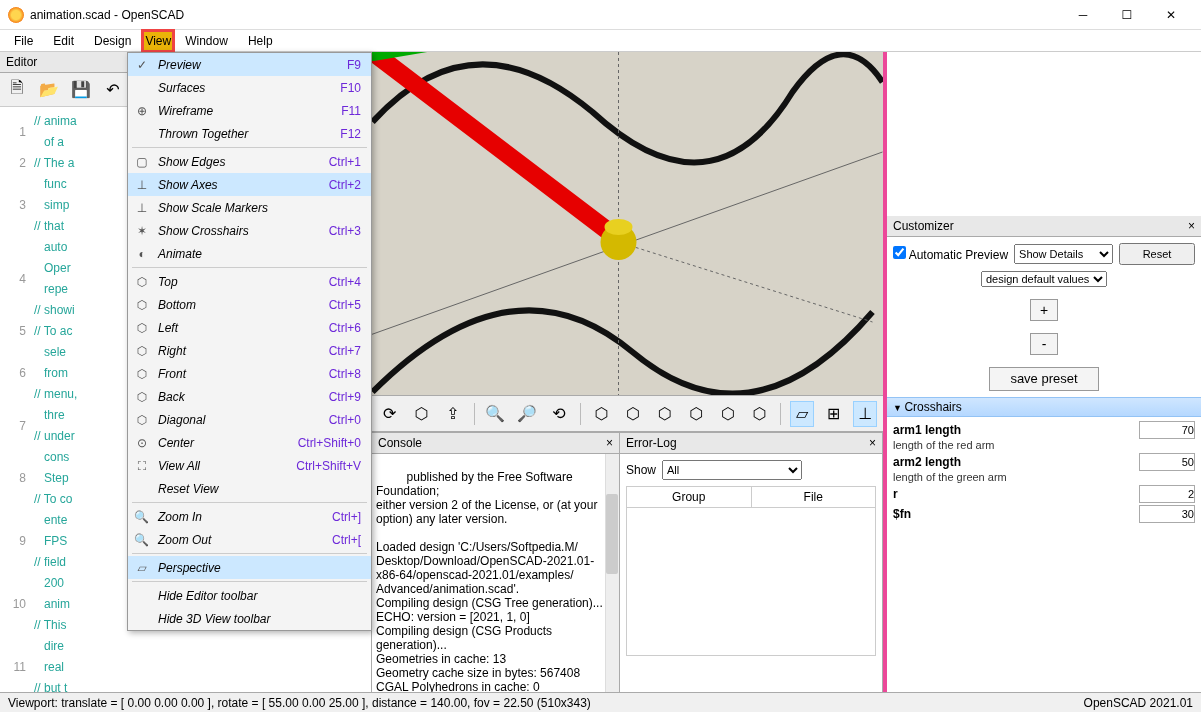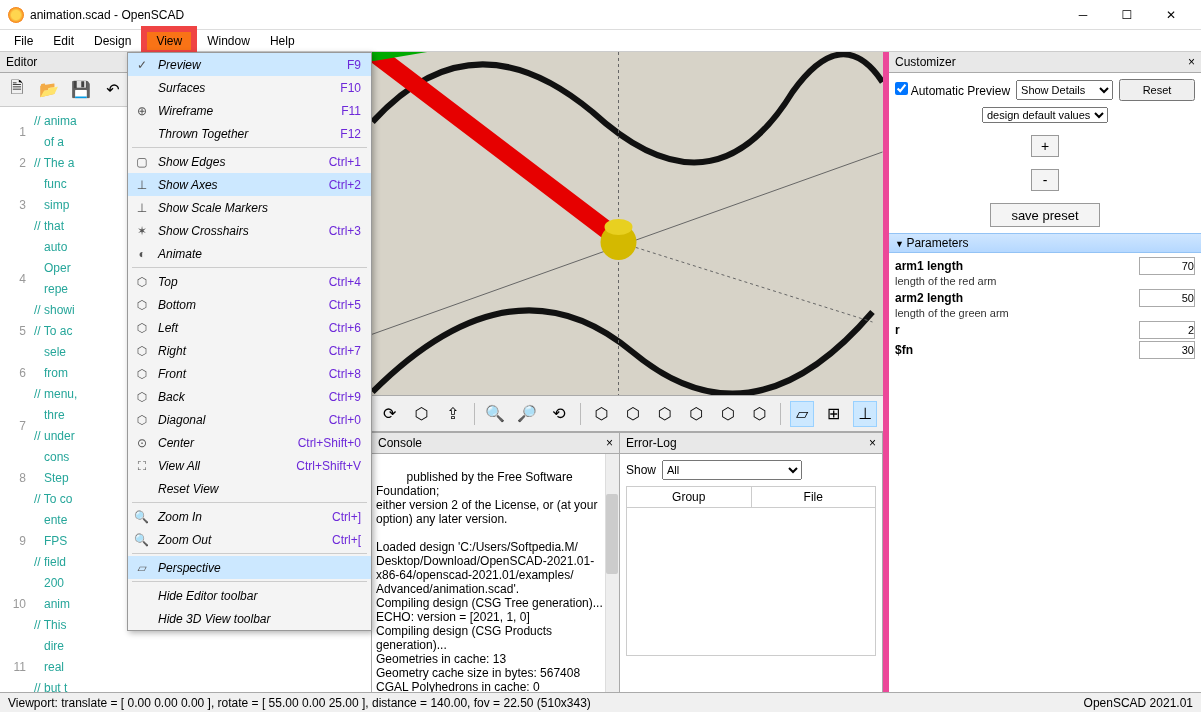--- a/index.html
+++ b/index.html
@@ -8,21 +8,21 @@
 
 .titlebar { height: 30px; background: #fff; display: flex; align-items: center; padding: 0 8px; border-bottom: 1px solid #ddd; }
 .titlebar .app-icon { width: 16px; height: 16px; background: radial-gradient(circle, #ffd54f 40%, #f57f17 70%, transparent 72%); border-radius: 50%; margin-right: 6px;}
 .titlebar .title { flex: 1; font-size: 12px; }
 .win-controls { display: flex; gap: 0; margin-left: auto; }
 .win-btn { width: 44px; height: 28px; display:flex; align-items:center; justify-content:center; font-size:12px; }
 
 
 .menubar { height: 22px; background: #fff; display: flex; align-items: center; padding: 0 4px; border-bottom: 1px solid #ccc; }
 .menubar .menu-item { padding: 3px 10px; cursor: default; }
-.menubar .menu-item.active { background: #f97316; border: 6px solid #ef4444; padding: 2px 9px; }
+.menubar .menu-item.active { background: #eab308; border: 3px solid #ef4444; padding: 2px 1px; }
 
 
 .main { flex: 1; display: flex; position: relative; min-height: 0; }
 
 
 .editor-panel { width: 372px; display: flex; flex-direction: column; border-right: 1px solid #aaa; background: #fff; }
 .panel-header { background: #e8e8e8; padding: 3px 6px; font-size: 12px; display: flex; justify-content: space-between; border-bottom: 1px solid #aaa; }
 .close-x { cursor: default; }
 .editor-toolbar { height: 34px; background: #f0f0f0; display: flex; align-items: center; padding: 0 6px; gap: 10px; border-bottom: 1px solid #ccc; }
 .tb-btn { width: 22px; height: 22px; display:flex; align-items:center; justify-content:center; font-size:16px; }
@@ -48,21 +48,21 @@
 .console-body { flex: 1; overflow: auto; padding: 2px 4px; font-size: 11px; line-height: 14px; white-space: pre-wrap; position:relative;}
 .errorlog-body { flex:1; padding: 6px; }
 .errlog-controls { display:flex; align-items:center; gap:6px; margin-bottom:6px;}
 .errlog-controls select { width: 140px; height: 20px; font-size:11px;}
 .errlog-table { border:1px solid #ccc; height: 170px; }
 .errlog-table .hdr { display:flex; border-bottom:1px solid #ccc;}
 .errlog-table .hdr div { flex:1; text-align:center; padding:3px; font-size:12px; border-right:1px solid #ccc;}
 .errlog-table .hdr div:last-child { border-right:none;}
 
 
-.customizer { width: 318px; display: flex; flex-direction: column; border-left: 6px solid #ec4899; background: #fff; }
+.customizer { width: 318px; display: flex; flex-direction: column; border-left: 4px solid #ec4899; background: #fff; justify-content: center; }
 .cust-row1 { display:flex; align-items:center; gap:6px; padding:6px; }
 .cust-row1 select { flex:1; height:20px; font-size:11px;}
 .cust-row1 button { width:76px; height:22px; font-size:11px;}
 .cust-row2 { display:flex; align-items:center; gap:12px; padding:0 6px 6px;flex-direction:column; }
 .cust-row2 select { flex:1; height:22px; font-size:11px;}
 .cust-row2 .sq { width:28px; height:22px; border:1px solid #999; background:#f4f4f4; font-size:14px;}
 .cust-row2 .save { height:24px; padding:0 20px; border:1px solid #999; background:#f4f4f4; font-size:13px;}
 .param-hdr { background: linear-gradient(#cfe6ff,#b5d8ff); padding:2px 6px; font-size:12px; border-top:1px solid #93c3f5; border-bottom:1px solid #93c3f5;}
 .param-hdr::before { content:"▼ "; font-size:9px;}
 .param-body { padding:4px 6px; font-size:12px; }
@@ -240,21 +240,21 @@
       <label><input type="checkbox" checked="" style=""> <span>Automatic Preview</span></label>
       <select><option>Show Details</option></select>
       <button>Reset</button>
     </div>
     <div class="cust-row2">
       <select><option>design default values</option></select>
       <button class="sq">+</button>
       <button class="sq">-</button>
       <button class="save">save preset</button>
     </div>
-    <div class="param-hdr">Parameters</div>
+    <div class="param-hdr">Crosshairs</div>
     <div class="param-body" id="params">
         <div class="param">
           <div class="row">
             <b>arm1 length</b>
             <input value="70" style="">
           </div>
           <div class="desc">length of the red arm</div>
         </div>
         <div class="param">
           <div class="row">

